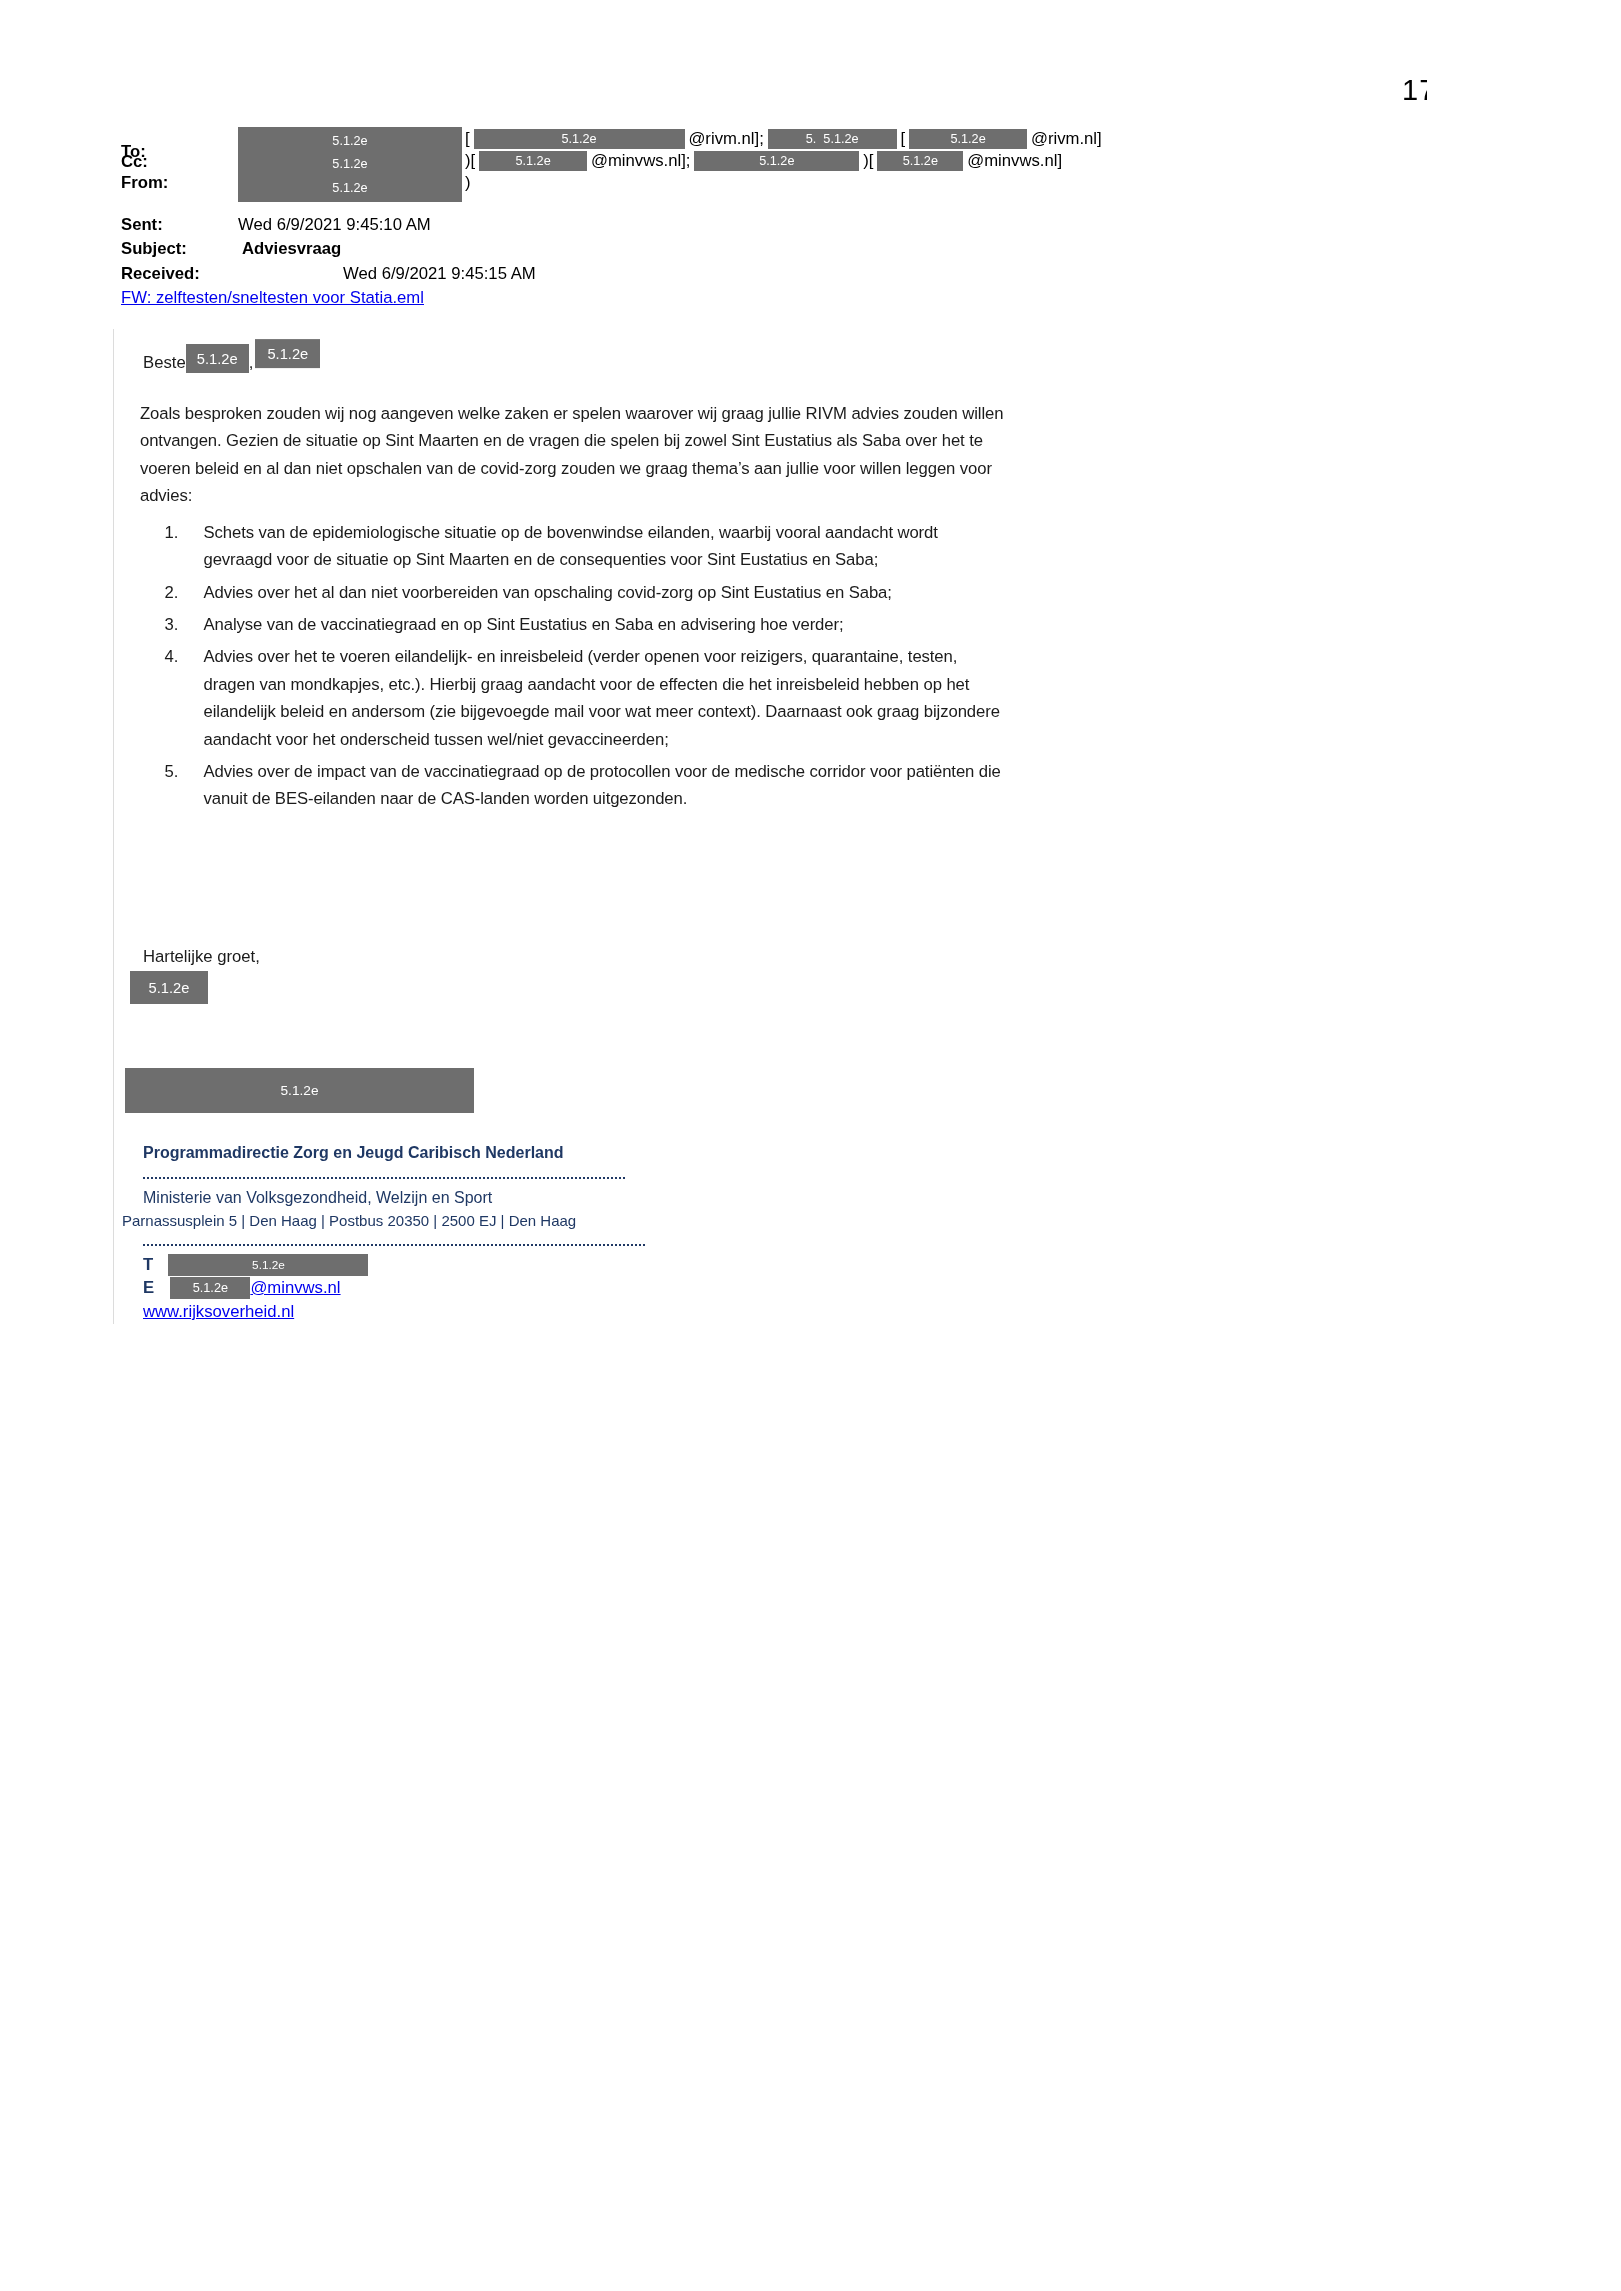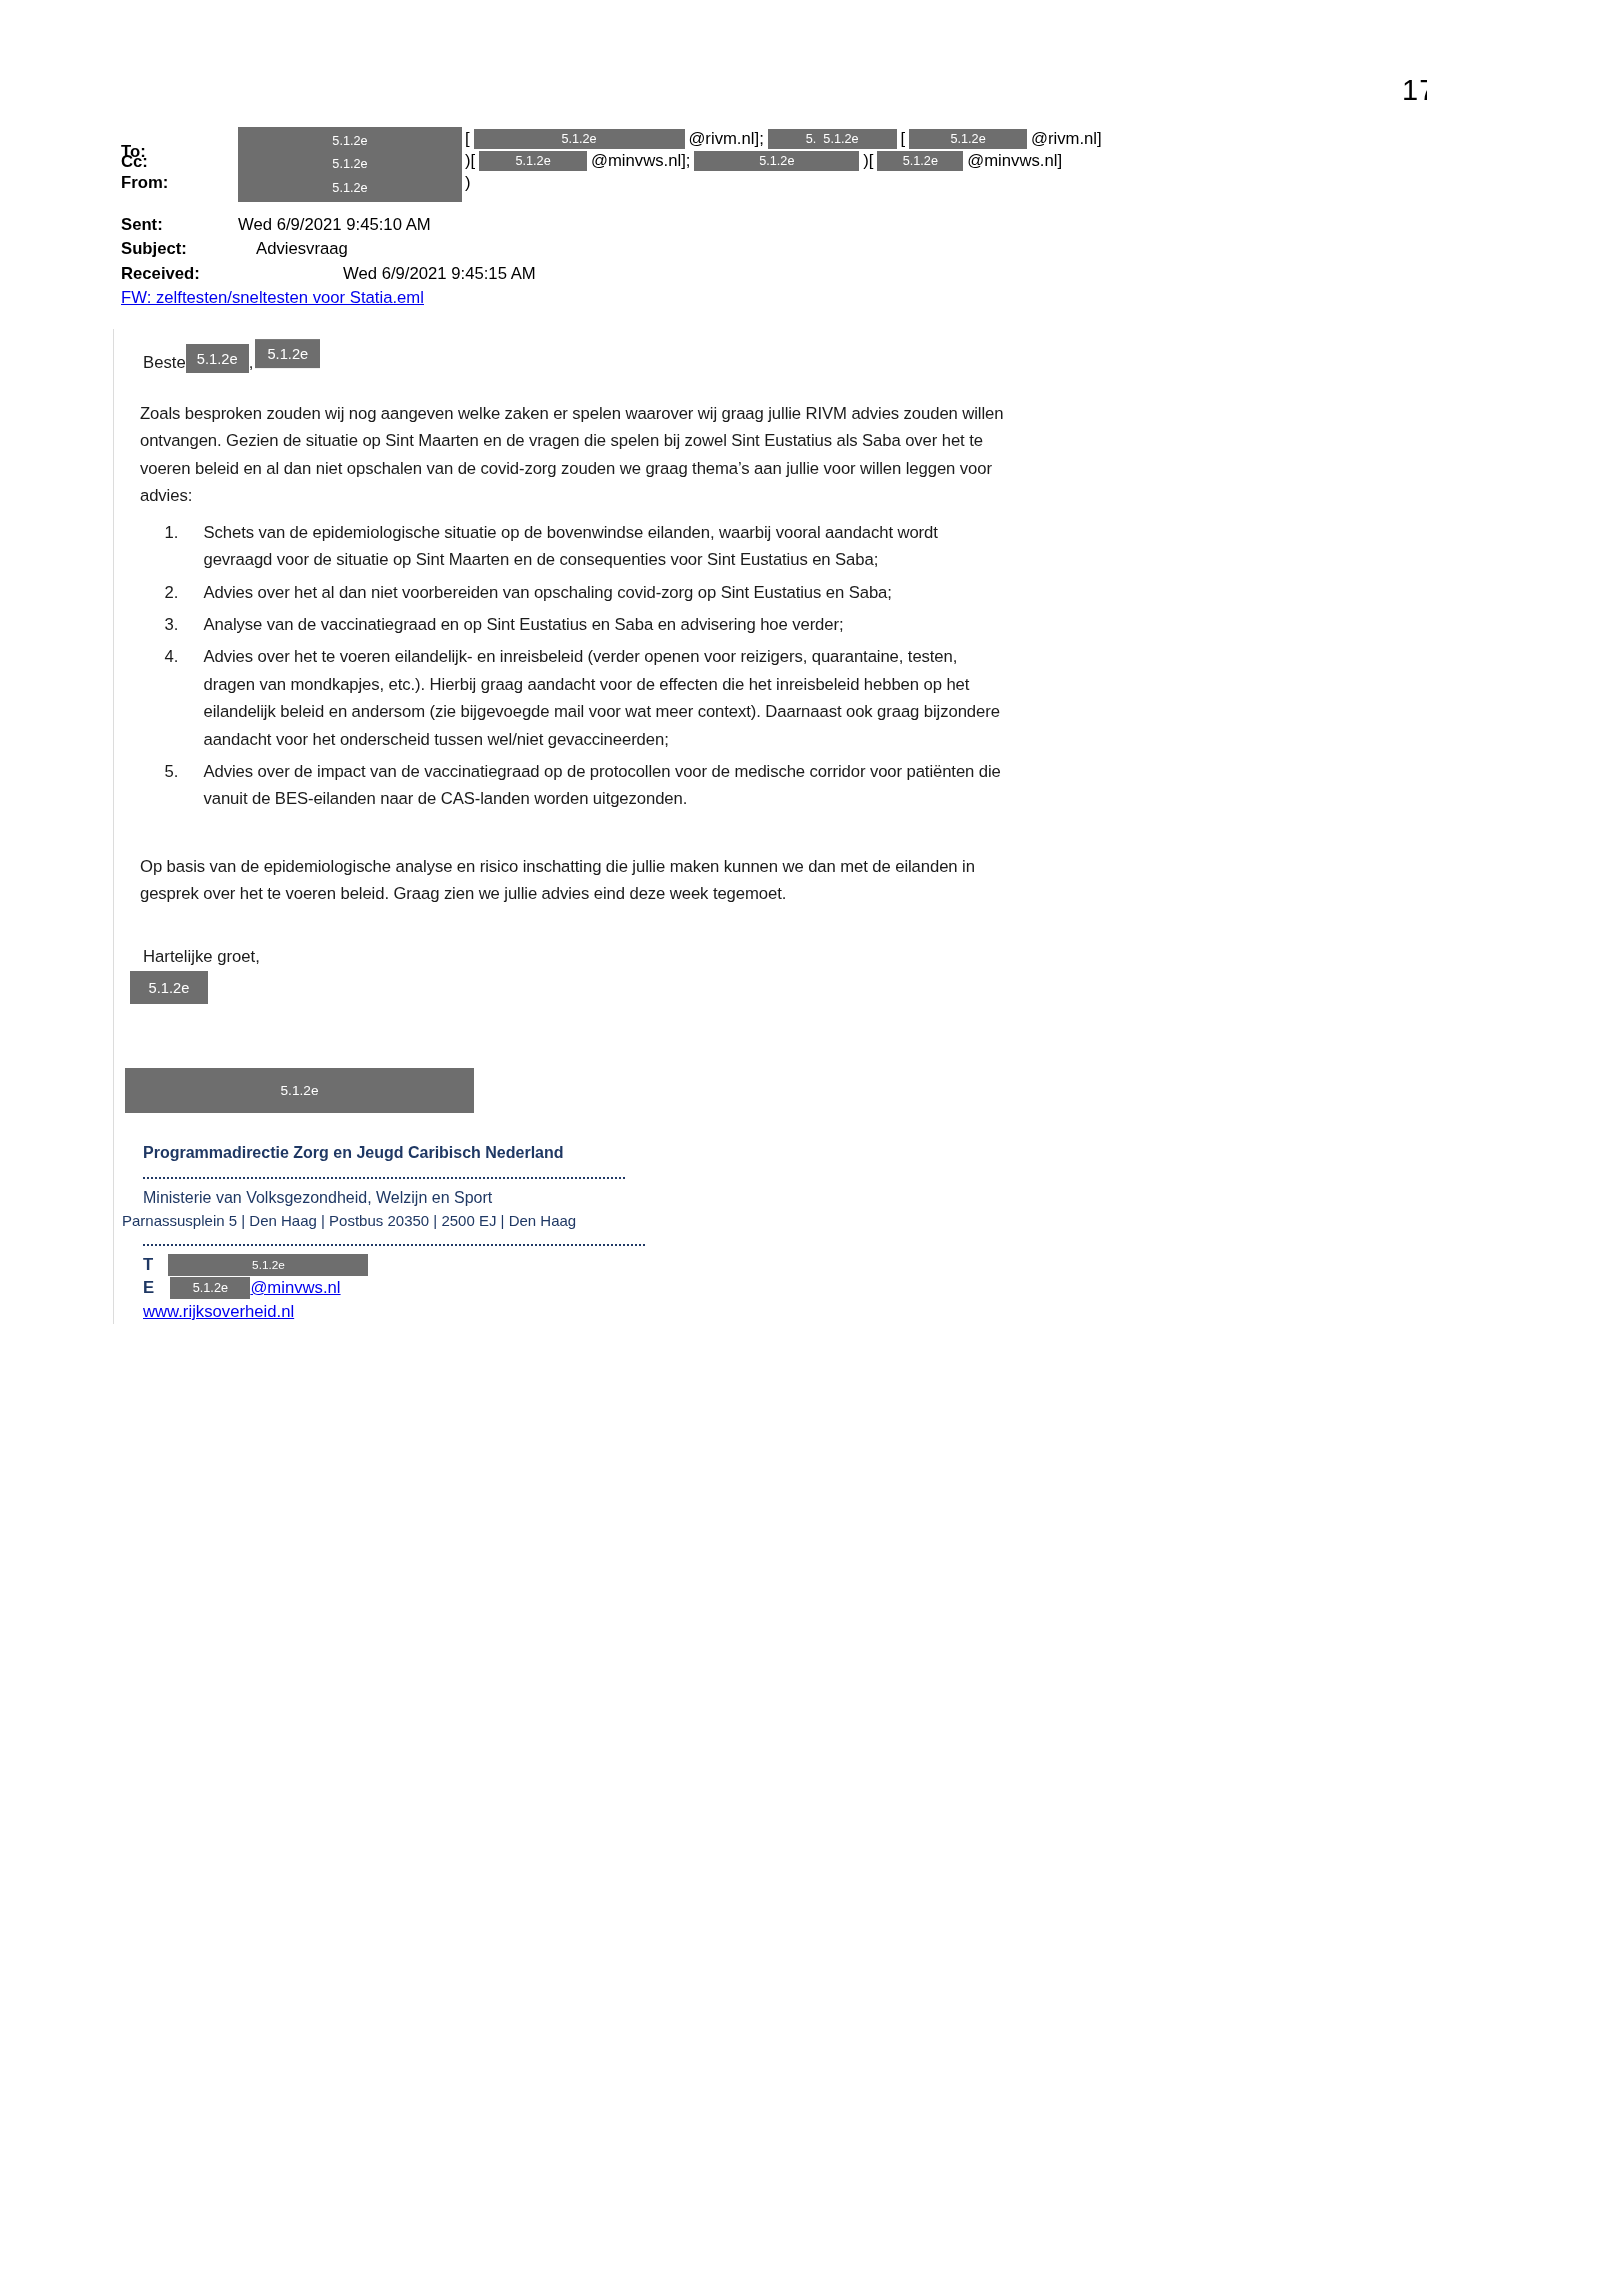--- a/index.html
+++ b/index.html
@@ -106,21 +106,21 @@
   </div>
 
   <div class="abs hrow" style="left:465px; top:172px;">
     <span>)</span>
   </div>
 
   <div class="abs hlabel" style="left:121px; top:215px;">Sent:</div>
   <div class="abs hvalue" style="left:238px; top:215px;text-align:center;">Wed 6/9/2021 9:45:10 AM</div>
 
   <div class="abs hlabel" style="left:121px; top:239px;">Subject:</div>
-  <div class="abs hvalue" style="left:256px; top:239px;">Adviesvraag</div>
+  <div class="abs hvalue" style="left:242px; top:239px;font-weight:bold;">Adviesvraag</div>
 
   <div class="abs hlabel" style="left:121px; top:264px;">Received:</div>
   <div class="abs hvalue" style="left:343px; top:264px;">Wed 6/9/2021 9:45:15 AM</div>
 
   <div class="abs link" style="left:121px; top:288px;">FW: zelftesten/sneltesten voor Statia.eml</div>
 
   <div class="abs greeting" style="left:143px; top:344px;justify-content:flex-end;">
     <span>Beste</span>
     <span class="redact greet-box">5.1.2e</span>
     <span>,</span>
@@ -145,21 +145,20 @@
     <div class="advice-item">
       <span class="advice-num">4.</span>
       <span class="advice-text">Advies over het te voeren eilandelijk- en inreisbeleid (verder openen voor reizigers, quarantaine, testen, dragen van mondkapjes, etc.). Hierbij graag aandacht voor de effecten die het inreisbeleid hebben op het eilandelijk beleid en andersom (zie bijgevoegde mail voor wat meer context). Daarnaast ook graag bijzondere aandacht voor het onderscheid tussen wel/niet gevaccineerden;</span>
     </div>
     <div class="advice-item">
       <span class="advice-num">5.</span>
       <span class="advice-text">Advies over de impact van de vaccinatiegraad op de protocollen voor de medische corridor voor patiënten die vanuit de BES-eilanden naar de CAS-landen worden uitgezonden.</span>
     </div>
   </div>
 
-  <div class="abs para" style="left:140px; top:853px;">Op basis van de epidemiologische analyse en risico inschatting die jullie maken kunnen we dan met de eilanden in gesprek over het te voeren beleid. Graag zien we jullie advies eind deze week tegemoet.</div>
 
   <div class="abs closing" style="left:143px; top:947px;">Hartelijke groet,</div>
 
   <div class="abs redact sig-small-redact">5.1.2e</div>
 
   <div class="abs redact sig-big-redact">5.1.2e</div>
 
   <div class="abs navy org-name" style="left:143px; top:1144px;">Programmadirectie Zorg en Jeugd Caribisch Nederland</div>
 
   <div class="abs dotted" style="left:143px; top:1177px; width:482px;"></div>

